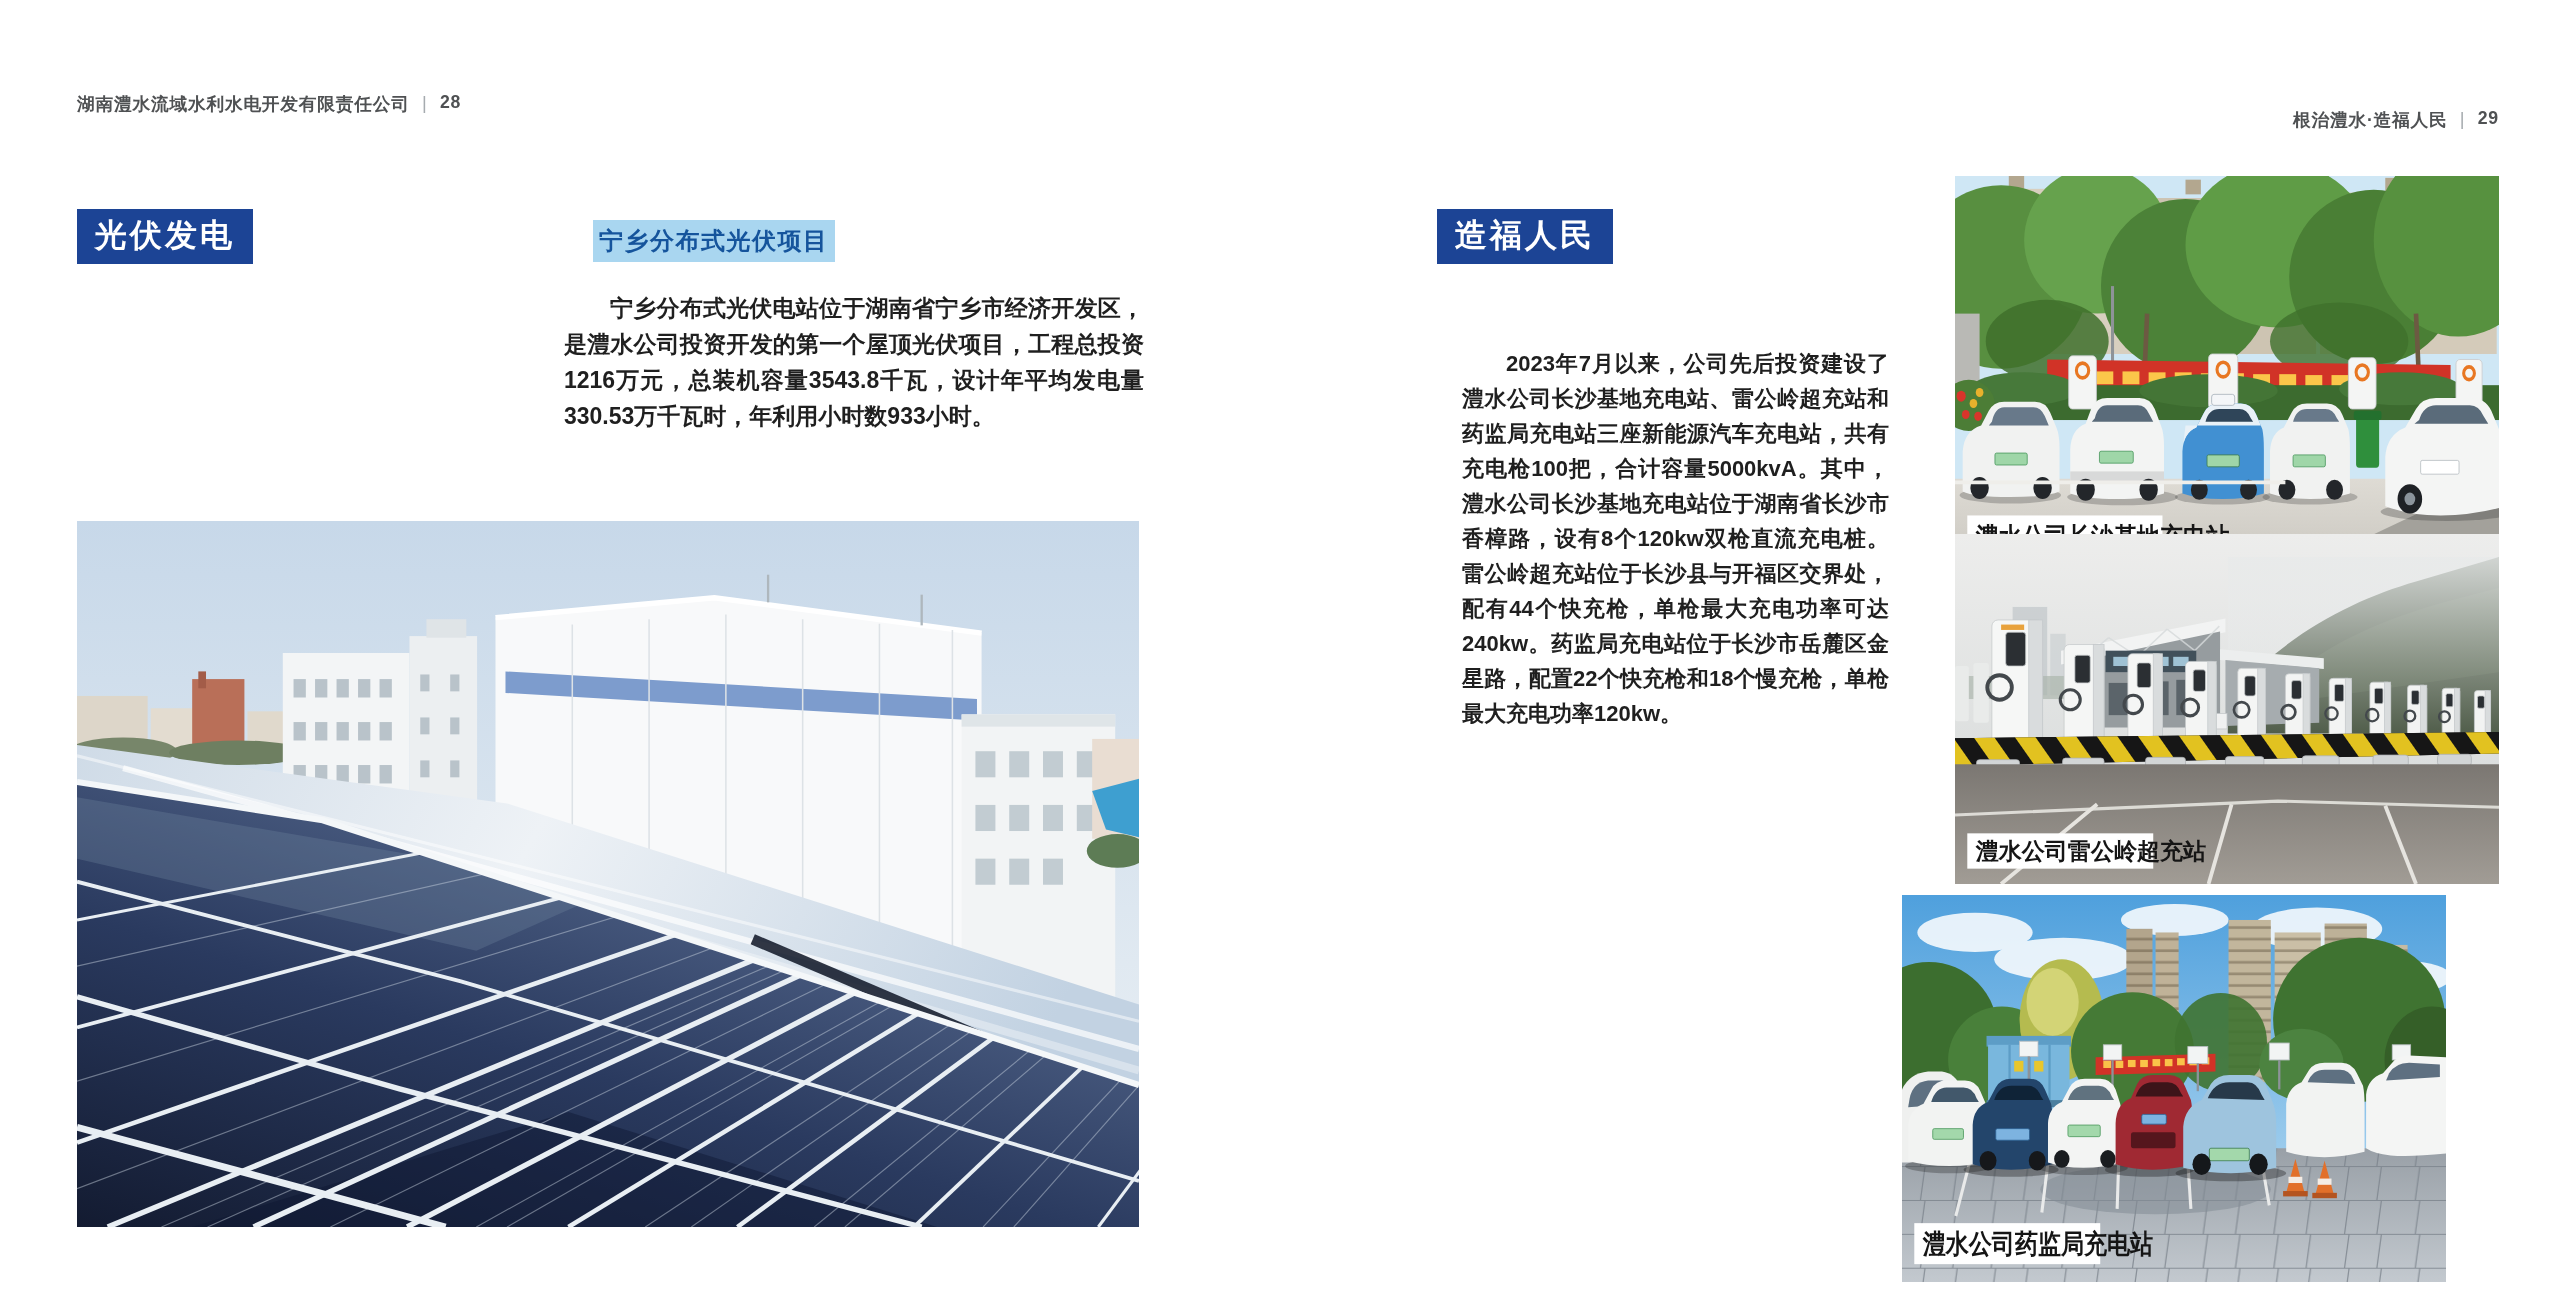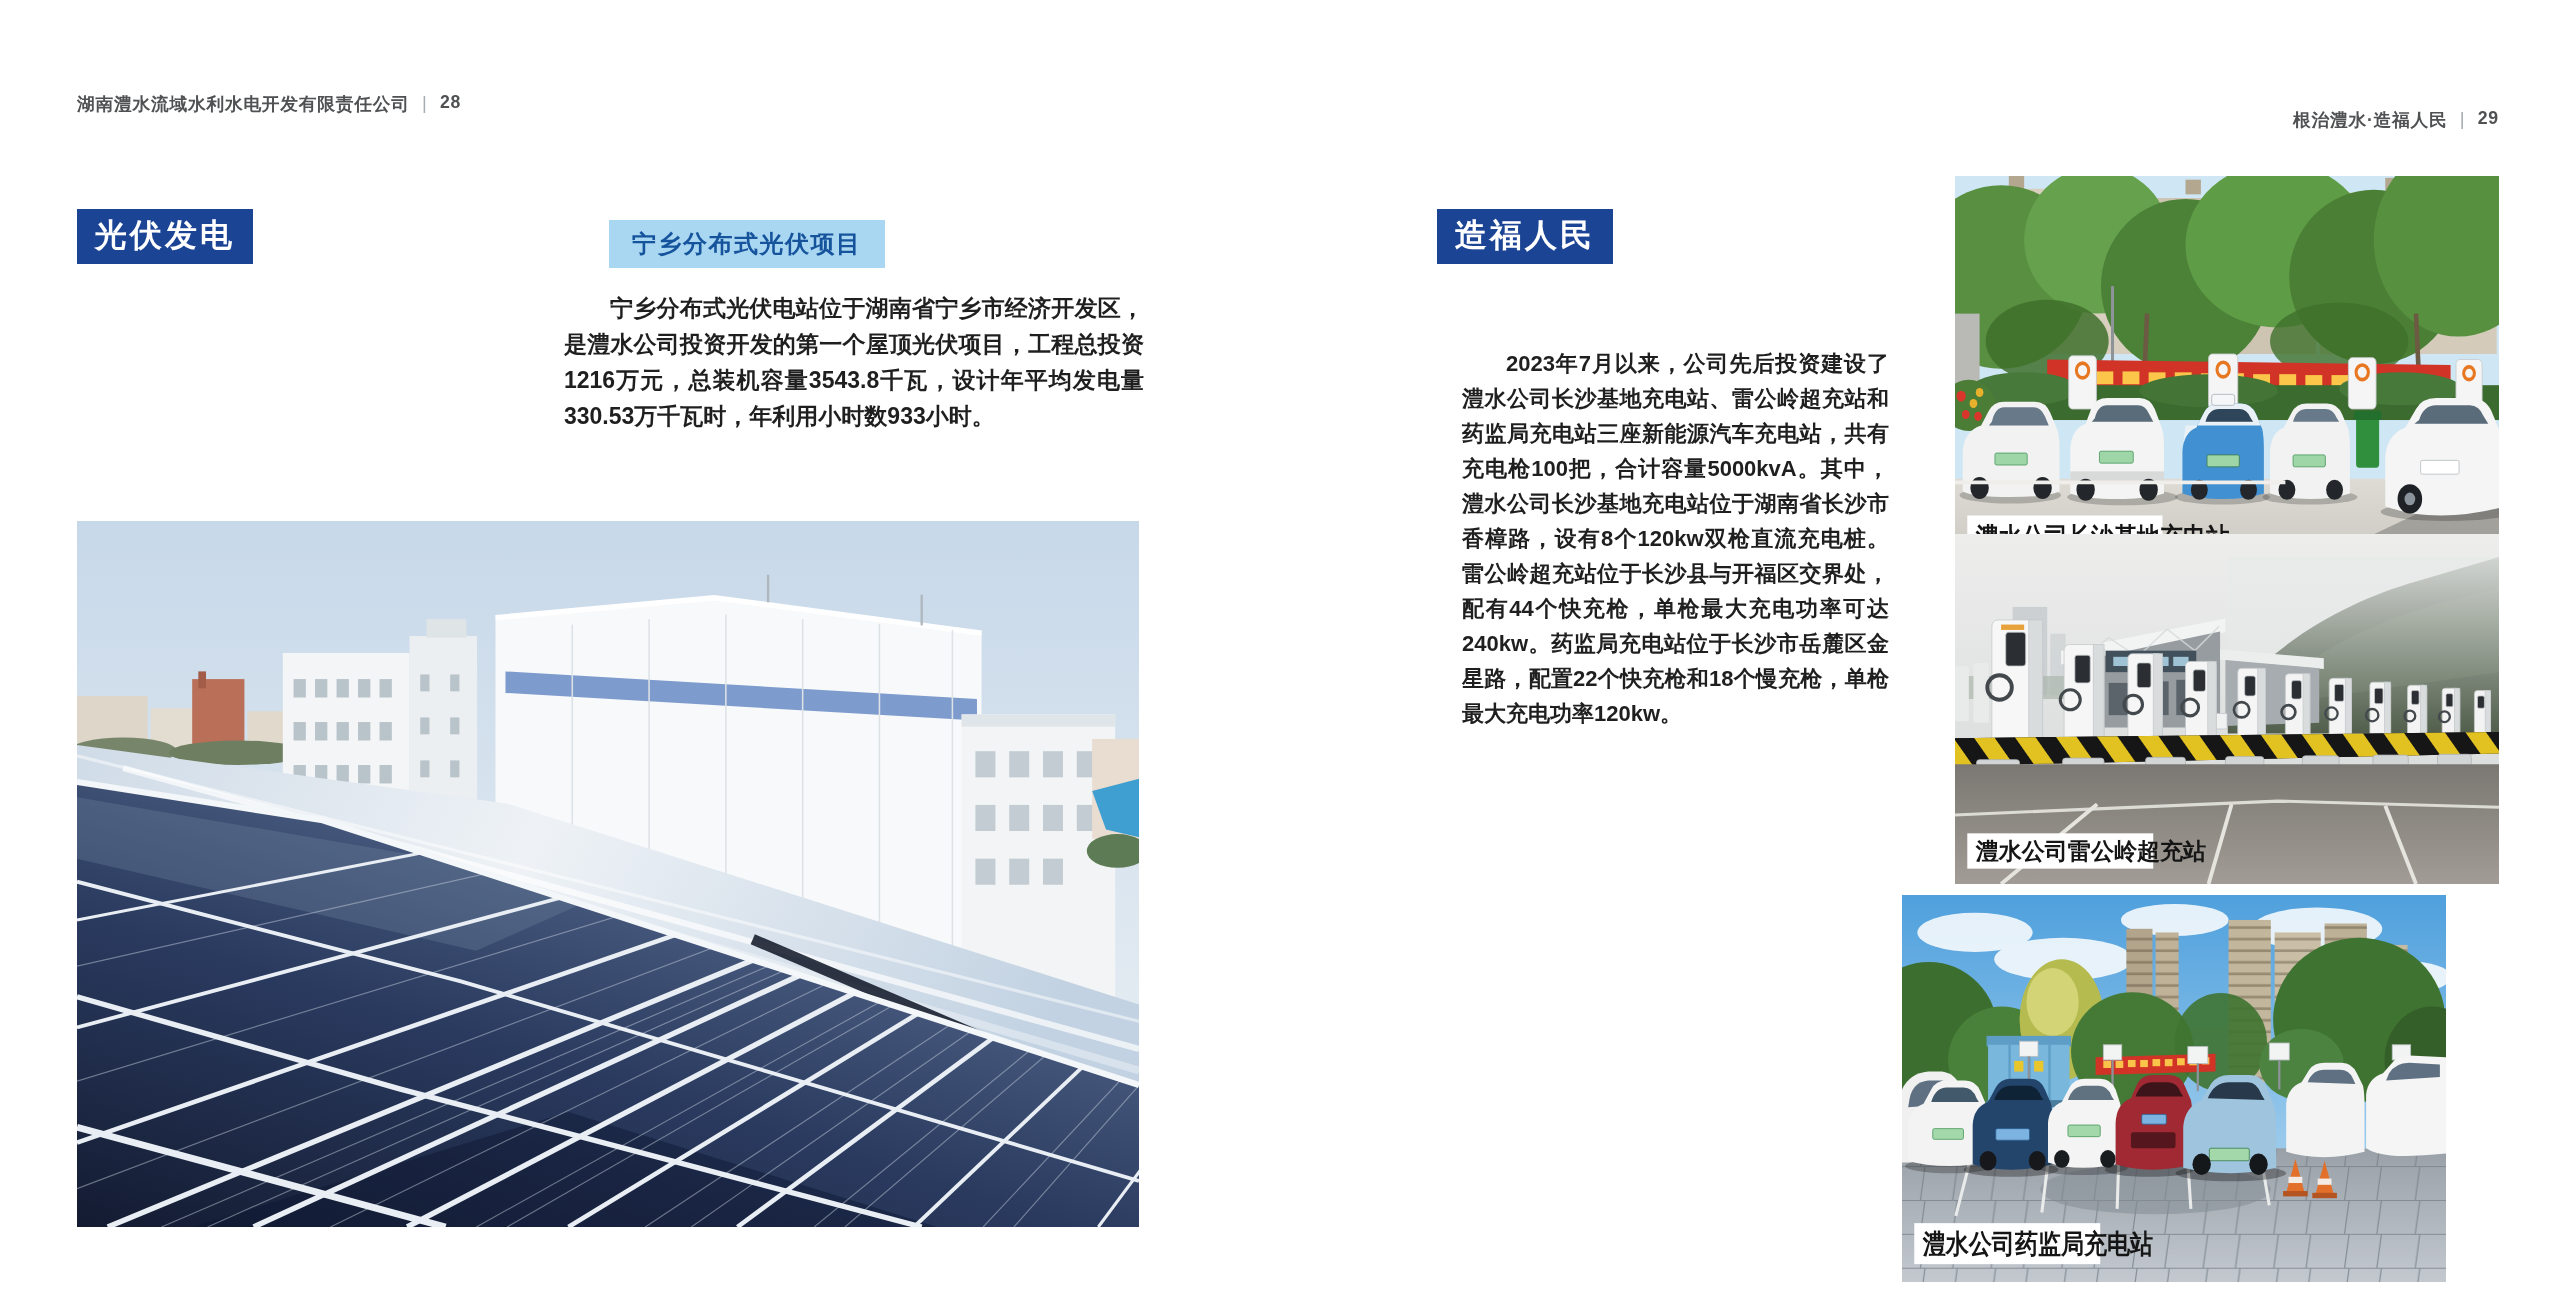--- a/index.html
+++ b/index.html
@@ -29,24 +29,24 @@
     height:55px;padding:0 17.7px;
     background:var(--section-title-bg,#1c4495);
     color:var(--section-title-text,#ffffff);
     font-size:32px;font-weight:700;letter-spacing:3.1px;
   }
   #title-pv{left:77px;top:182px;}
   #title-ev{left:1437px;top:182px;}
   .subsection-title{
     position:absolute;left:593px;top:196px;
     display:inline-flex;align-items:center;
-    height:48px;padding:0 23px;
+    height:42px;padding:0 6px;
     background:var(--subsection-bg,#a9d6f0);
     color:var(--subsection-text,#15549c);
-    font-size:24px;font-weight:700;letter-spacing:1.5px;margin-left:16px;
+    font-size:24px;font-weight:700;letter-spacing:1.5px;
   }
   .body-text{
     position:absolute;
     color:var(--body-text,#1f1f1f);
     text-align:justify;text-justify:inter-ideograph;
     text-indent:2em;font-weight:600;
   }
   #pv-body{left:564px;top:267px;width:580px;font-size:23px;line-height:36px;}
   #ev-body{left:1434px;top:324px;width:427px;font-size:22px;line-height:35px;margin-left:28px;}
   figure{margin:0;padding:0;position:absolute;}

